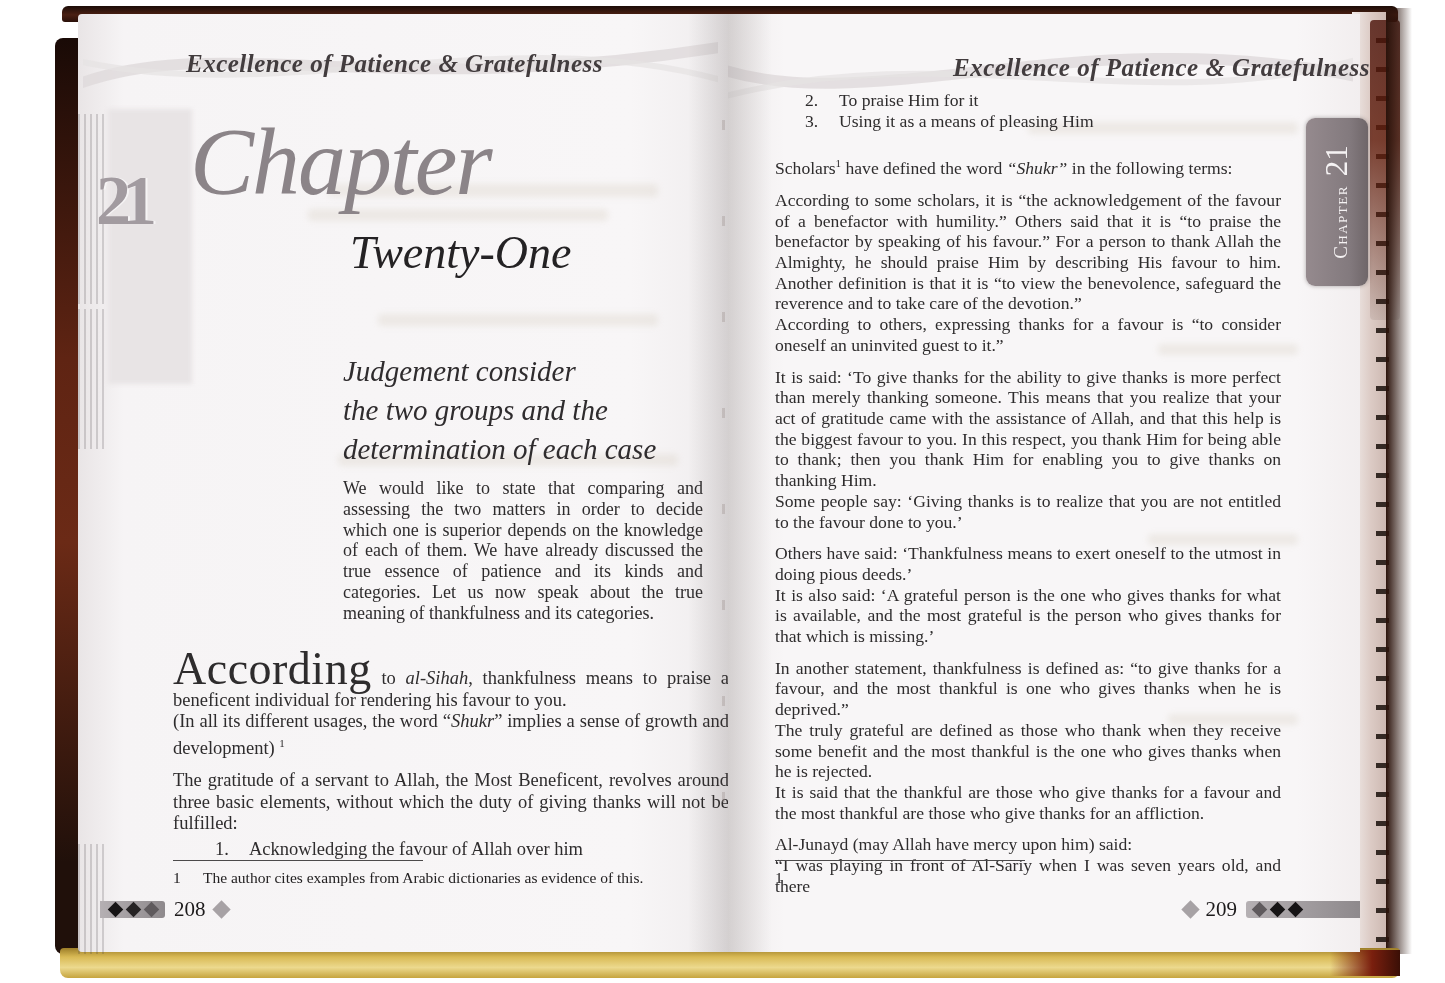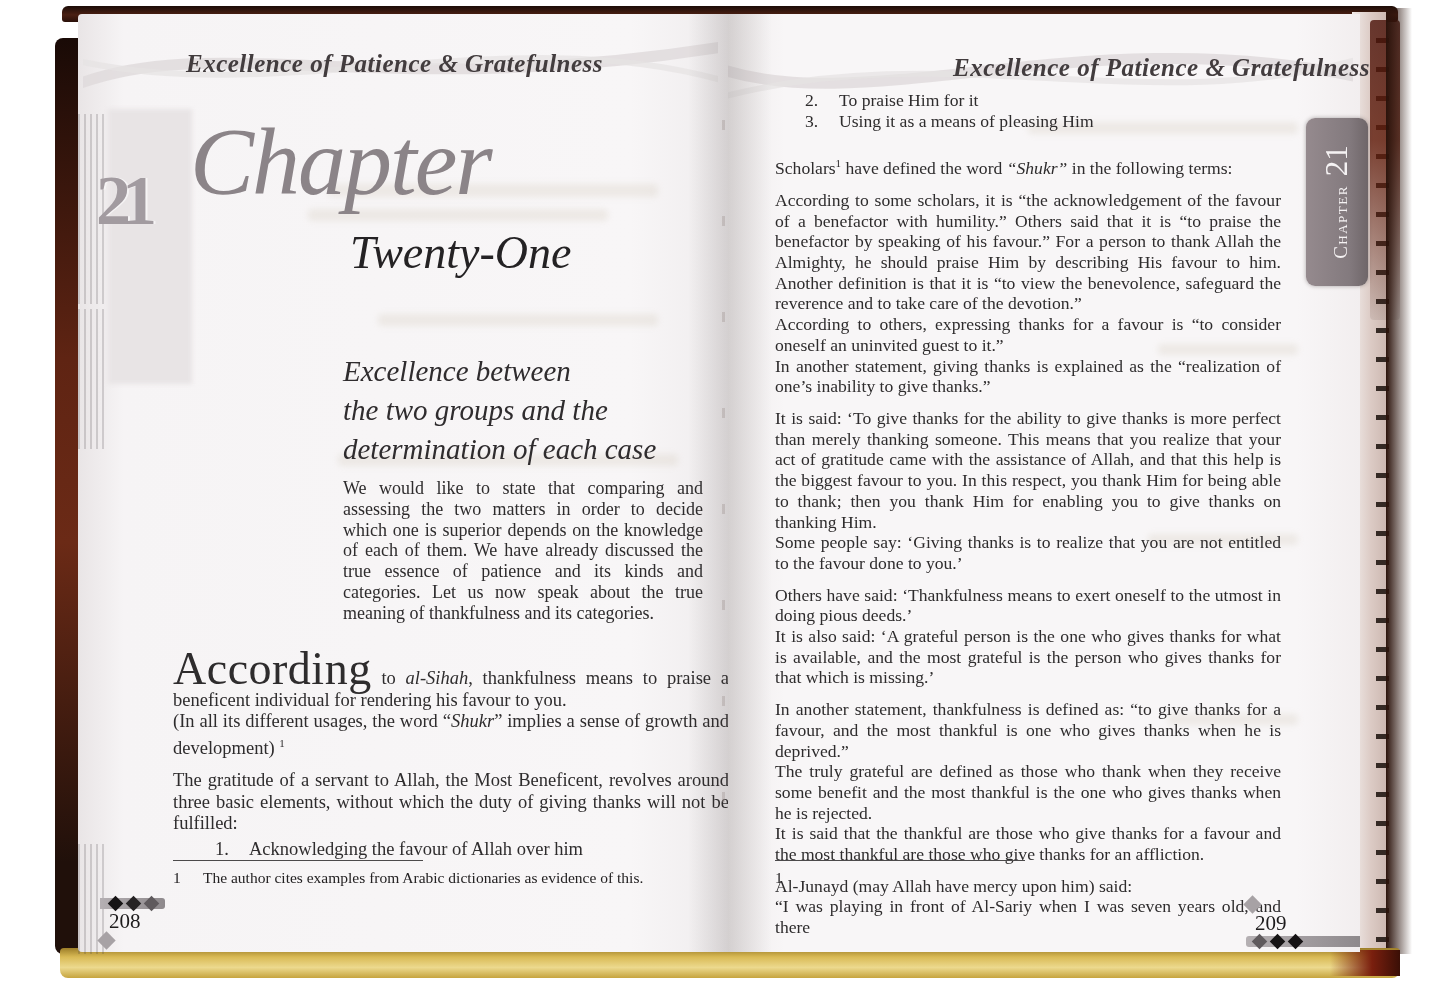--- a/index.html
+++ b/index.html
@@ -67,21 +67,21 @@
 
   .listrow{display:flex;text-align:left;}
   .listrow .num{width:34px;flex:0 0 34px;}
 
   .footnote{position:absolute;font-size:15.5px;line-height:19px;color:#232122;}
   .fn-rule{width:250px;border-top:1.6px solid #4c4a4b;margin-bottom:7px;}
   .fn-line{display:flex;}
   .fn-num{width:30px;flex:0 0 30px;}
 
   
-  .pageband{position:absolute;display:flex;height:22px;flex-direction:column;}
+  .pageband{position:absolute;display:flex;align-items:center;height:22px;}
   .band{height:17px;display:flex;align-items:center;gap:7px;
     background:linear-gradient(to right,#b5b0b3,#8e898c);}
   .band.left{padding:0 8px 0 10px;border-radius:0 3px 3px 0;}
   .band.right{padding:0 10px 0 8px;border-radius:3px 0 0 3px;}
   .diamond{width:11px;height:11px;transform:rotate(45deg);flex:0 0 11px;}
   .d-black{background:#161415;}
   .d-dark{background:#262324;}
   .d-mid{background:#5f5a5d;}
   .d-lite{background:#a7a2a5;width:13px;height:13px;flex-basis:13px;}
   .pagenum{font-size:21px;color:#1d1b1c;margin:0 9px;}
@@ -126,21 +126,21 @@
     <div class="ghost" style="left:260px;top:440px;width:340px;height:12px;"></div>
     <div class="ghost" style="left:300px;top:300px;width:280px;height:12px;"></div>
 
     <div class="ghost-tab" style="left:30px;top:95px;width:84px;height:275px;"></div>
     <div class="margin-number" style="left:18px;top:152px;">21</div>
 
     <div class="chapter-word script" style="left:112px;top:100px;">Chapter</div>
     <div class="chapter-number-words script" style="left:272px;top:212px;">Twenty-One</div>
 
     <div class="subtitle" style="left:265px;top:338px;width:375px;">
-      <div>Excellence between</div>
+      <div>Judgement consider</div>
       <div>the two groups and the</div>
       <div>determination of each case</div>
     </div>
 
     <div class="bodytext" style="position:absolute;left:265px;top:464px;width:360px;">
       <p>We would like to state that comparing and assessing the two matters in order to decide which one is superior depends on the knowledge of each of them. We have already discussed the true essence of patience and its kinds and categories. Let us now speak about the true meaning of thankfulness and its categories.</p>
     </div>
 
     <div class="bodytext" style="position:absolute;left:95px;top:634px;width:556px;font-size:18.5px;line-height:21.5px;">
       <p><span class="dropword">According</span><span> to </span><i>al-Sihah</i><span>, thankfulness means to praise a beneficent individual for rendering his favour to you.</span></p>
@@ -194,21 +194,20 @@
       <div class="listrow" style="padding-left:30px;">
         <span class="num">3.</span>
         <span>Using it as a means of pleasing Him</span>
       </div>
       <div class="gap"></div>
         <div class="gap"></div>
       <p><span>Scholars</span><sup>1</sup><span> have defined the word </span><i>“Shukr”</i><span> in the following terms:</span></p>
       <div class="gap"></div>
       <p>According to some scholars, it is “the acknowledgement of the favour of a benefactor with humility.” Others said that it is “to praise the benefactor by speaking of his favour.” For a person to thank Allah the Almighty, he should praise Him by describing His favour to him. Another definition is that it is “to view the benevolence, safeguard the reverence and to take care of the devotion.”</p>
       <p>According to others, expressing thanks for a favour is “to consider oneself an uninvited guest to it.”</p>
-      <p>In another statement, giving thanks is explained as the “realization of one’s inability to give thanks.”</p>
       <div class="gap"></div>
       <p>It is said: ‘To give thanks for the ability to give thanks is more perfect than merely thanking someone. This means that you realize that your act of gratitude came with the assistance of Allah, and that this help is the biggest favour to you. In this respect, you thank Him for being able to thank; then you thank Him for enabling you to give thanks on thanking Him.</p>
       <p>Some people say: ‘Giving thanks is to realize that you are not entitled to the favour done to you.’</p>
       <div class="gap"></div>
       <p>Others have said: ‘Thankfulness means to exert oneself to the utmost in doing pious deeds.’</p>
       <p>It is also said: ‘A grateful person is the one who gives thanks for what is available, and the most grateful is the person who gives thanks for that which is missing.’</p>
       <div class="gap"></div>
       <p>In another statement, thankfulness is defined as: “to give thanks for a favour, and the most thankful is one who gives thanks when he is deprived.”</p>
       <p>The truly grateful are defined as those who thank when they receive some benefit and the most thankful is the one who gives thanks when he is rejected.</p>
       <p>It is said that the thankful are those who give thanks for a favour and the most thankful are those who give thanks for an affliction.</p>

